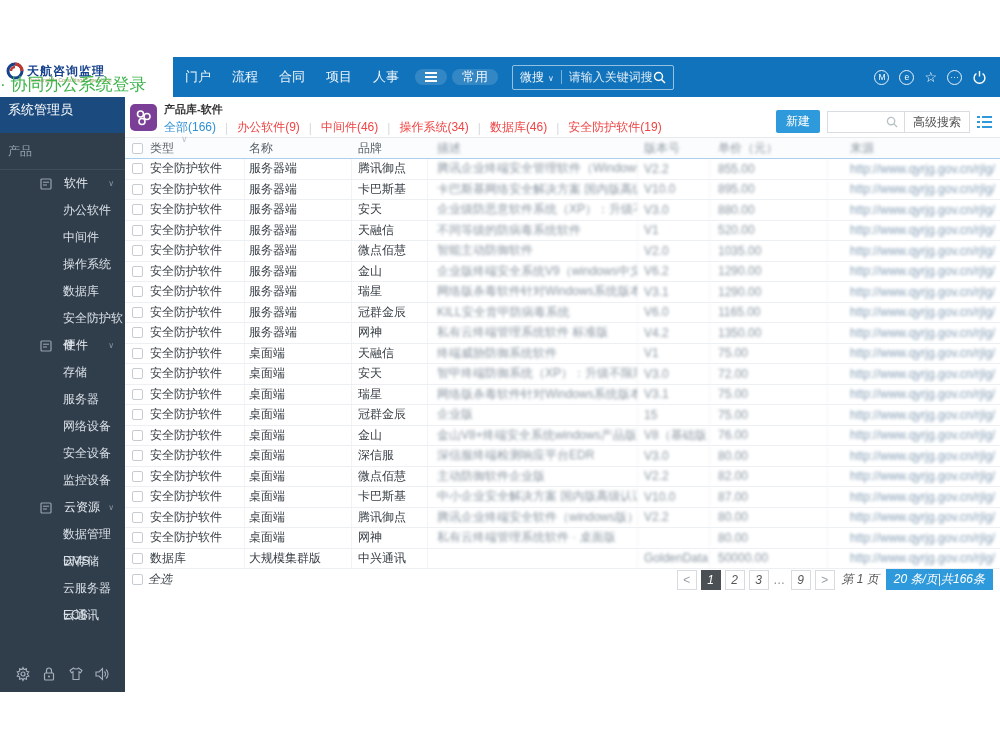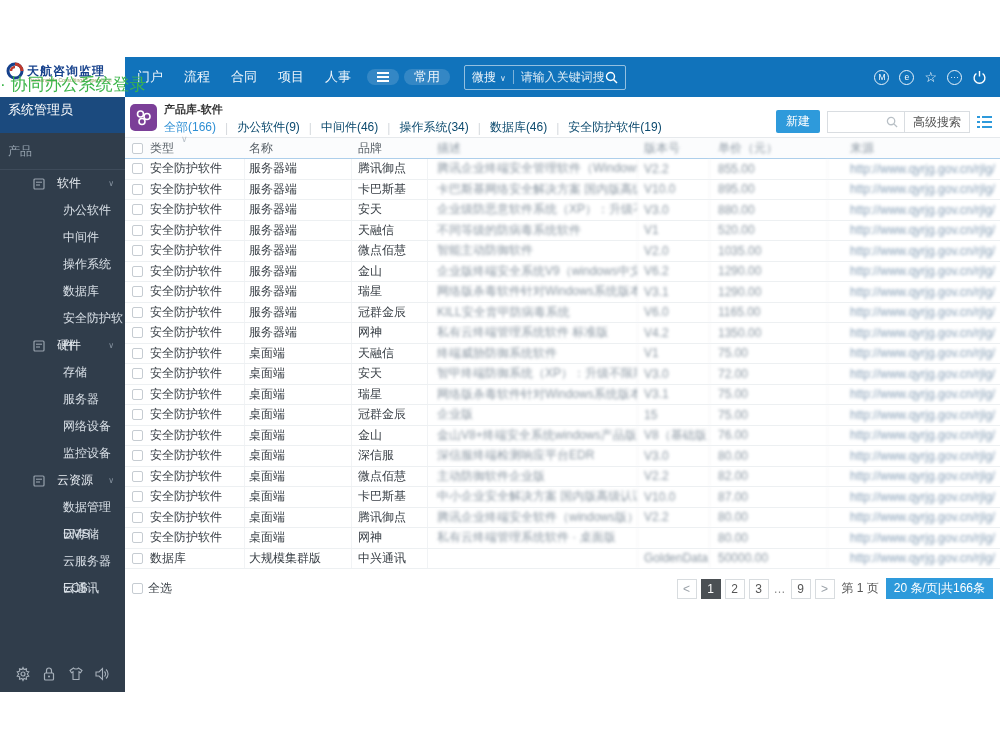--- a/index.html
+++ b/index.html
@@ -1,21 +1,21 @@
 <!DOCTYPE html>
 <html style="--nav: #1173bb; --side: #303d4b; --roleBg: #1b4a7e; --purple: #7b3f98; --accent: #2e9adb; --link: #2e8fd4;"><head>
 <meta charset="utf-8">
 <style>
   * { margin:0; padding:0; box-sizing:border-box; }
   html,body { width:1000px; height:750px; background:#fff; overflow:hidden;
     font-family:"Liberation Sans","DejaVu Sans",sans-serif; }
   .app { position:absolute; left:0; top:57px; width:1000px; height:635px; }
 
   
-  .topbar { display:flex; height:40px; }
+  .topbar { display:flex; height:40px;gap:48px; }
   .logo-cell { width:125px; background:#fff; position:relative; }
   .logo-swirl { position:absolute; left:6px; top:5px; }
   .brand-name { position:absolute; left:27px; top:6px; font-size:12px; font-weight:bold; color:#16418c; letter-spacing:1px; white-space:nowrap; }
   .brand-sub { position:absolute; left:28px; top:20px; font-size:5px; color:#8d9a55; white-space:nowrap; }
   .brand-login { position:absolute; left:0; right:0; bottom:1px; text-align:center; font-size:17px; color:#3cb54a; white-space:nowrap; }
   .navbar { flex:1; background:var(--nav); display:flex; align-items:center; color:#eef5fb; font-size:13px; padding-left:12px; }
   .nav-item { margin-left:21px; cursor:pointer; white-space:nowrap; }
   .nav-item:first-child { margin-left:0; }
   .nav-box { background:rgba(255,255,255,.15); height:16px; line-height:26px; padding:0 10px; margin-left:16px; border-radius:13px; display:flex; align-items:center; }
   .nav-box.cy { margin-left:5px; }
@@ -29,33 +29,33 @@
   .top-icons { margin-left:auto; margin-right:13px; display:flex; align-items:center; gap:10px; }
   .cicon { width:15px; height:15px; border:1px solid #eaf3fb; border-radius:50%; font-size:8.5px; line-height:13px; text-align:center; color:#fff; display:inline-block; }
   .star-glyph { font-size:14px; line-height:15px; color:#fff; }
 
   
   .frame { display:flex; height:595px; }
   .sidebar { width:125px; background:var(--side); position:relative; flex-shrink:0; }
   .role-band { height:36px; line-height:25px; background:var(--roleBg); color:#fff; font-size:13px; padding-left:8px; }
   .side-section { padding:10px 0 9px 8px; color:#97a4b0; font-size:12px; }
   .side-divider { border-top:1px solid #3e4b5a; }
-  .side-group { height:27px; line-height:27px; padding-left:57px; position:relative; color:#e8edf2; font-size:12px; cursor:pointer; }
+  .side-group { height:27px; line-height:27px; padding-left:57px; position:relative; color:#e8edf2; font-size:12px; cursor:pointer;margin-left:7px; }
   .side-group svg { position:absolute; left:33px; top:8px; }
   .side-group .chev { position:absolute; right:11px; top:0; font-size:8px; color:#8794a1; }
   .side-item { height:27px; line-height:27px; padding-left:63px; color:#d9e0e7; font-size:12px; cursor:pointer; }
   .side-foot { position:absolute; left:0; right:0; bottom:10px; display:flex; justify-content:space-around; padding:0 10px; }
   .side-foot svg { cursor:pointer; }
 
   .main { flex:1; background:#fff; position:relative; }
   .main-head { position:relative; height:41px; border-bottom:1px solid #e6e9ec; }
   .app-icon { position:absolute; left:5px; top:7px; width:27px; height:27px; background:var(--purple); border-radius:5px; display:flex; align-items:center; justify-content:center; }
   .page-title { position:absolute; left:39px; top:5px; font-size:11px; font-weight:bold; color:#333; }
   .tabs { position:absolute; left:39px; top:22px; display:flex; align-items:center; gap:9px; font-size:12px; }
-  .tab { color:#0c4a6e; cursor:pointer; white-space:nowrap; }
+  .tab { color:#ef4444; cursor:pointer; white-space:nowrap; }
   .tab.active { color:var(--link); }
   .tsep { color:#d5d9dd; }
   .notch { position:absolute; left:56px; bottom:-7px; font-size:9px; color:#b9c2c9; }
   .main-tools { position:absolute; right:8px; top:13px; display:flex; align-items:center; gap:7px; font-size:12px;margin-left:7px; }
   .btn-new { background:var(--accent); color:#fff; padding:3px 10px; border-radius:2px; cursor:pointer; }
   .search-mini { display:flex; align-items:center; border:1px solid #d9dde1; height:22px; background:#fff; }
   .mini-input { width:52px; height:20px; border:none; outline:none; }
   .search-mini svg { margin:0 6px; }
   .btn-adv { border-left:1px solid #d9dde1; padding:0 8px; line-height:20px; color:#555; cursor:pointer; }
 
@@ -71,21 +71,21 @@
   .c4 { width:210px; padding-left:9px; }
   .c5 { width:72px;  padding-left:6px; }
   .c6 { width:118px; padding-left:8px; }
   .c7 { width:172px; padding-left:22px; }
   .tr.body .c1,.tr.body .c2,.tr.body .c3,.tr.body .c4,.tr.body .c5,.tr.body .c6 { border-right:1px solid #f1f3f5; }
   .cb { width:11px; height:11px; border:1px solid #c6ccd2; border-radius:2px; background:#fff; display:inline-block; cursor:pointer; }
   .blur  { filter:blur(1.7px); color:#8d99a4; }
   .blur-link { filter:blur(1.7px); color:#89a1b8; cursor:pointer; }
 
   
-  .table-foot { display:flex; justify-content:space-between; margin-top:9px; padding:0 7px; }
+  .table-foot { display:flex; justify-content:space-between; padding:0 7px;font-style:italic; }
   .select-all { display:flex; align-items:center; gap:5px; font-size:12px; color:#3a4047; }
   .pager { display:flex; align-items:center; gap:4px; font-size:12px; color:#555; }
   .pbox { min-width:20px; height:20px; line-height:18px; text-align:center; border:1px solid #d8dcdf; background:#fff; padding:0 3px; cursor:pointer; }
   .parrow { color:#9aa1a8; }
   .pactive { background:#4b5054; color:#fff; border-color:#4b5054; }
   .pdots { color:#888; padding:0 1px; }
   .ptext { margin:0 3px; white-space:nowrap; }
   .pbadge { background:var(--accent); color:#fff; height:21px; line-height:21px; padding:0 8px; white-space:nowrap; }
 </style>
 </head>
@@ -163,20 +163,21 @@
           <div class="side-group"><svg width="12" height="12" viewBox="0 0 12 12">
   <rect x="1" y="1" width="10" height="10" rx="1" fill="none" stroke="#97a2ad" stroke-width="1.2"></rect>
   <line x1="3" y1="4.2" x2="9" y2="4.2" stroke="#97a2ad" stroke-width="1.1"></line>
   <line x1="3" y1="7" x2="7" y2="7" stroke="#97a2ad" stroke-width="1.1"></line>
             </svg>
      <span>硬件</span>
      <span class="chev">∨</span></div>
           <div class="side-item">存储</div>
           <div class="side-item">服务器</div>
           <div class="side-item">网络设备</div>
+          <div class="side-item">安全设备</div>
           <div class="side-item">监控设备</div>
           <div class="side-group"><svg width="12" height="12" viewBox="0 0 12 12">
   <rect x="1" y="1" width="10" height="10" rx="1" fill="none" stroke="#97a2ad" stroke-width="1.2"></rect>
   <line x1="3" y1="4.2" x2="9" y2="4.2" stroke="#97a2ad" stroke-width="1.1"></line>
   <line x1="3" y1="7" x2="7" y2="7" stroke="#97a2ad" stroke-width="1.1"></line>
             </svg>
      <span>云资源</span>
      <span class="chev">∨</span></div>
           <div class="side-item">数据管理DMS</div>
           <div class="side-item">云存储</div>

